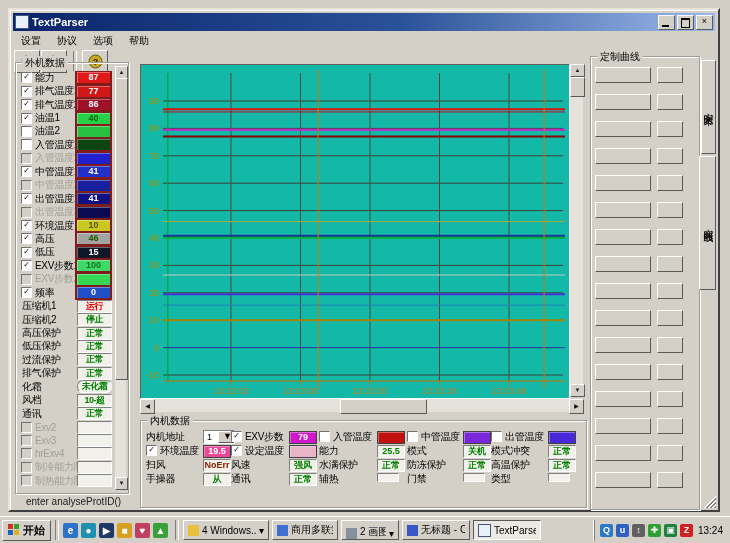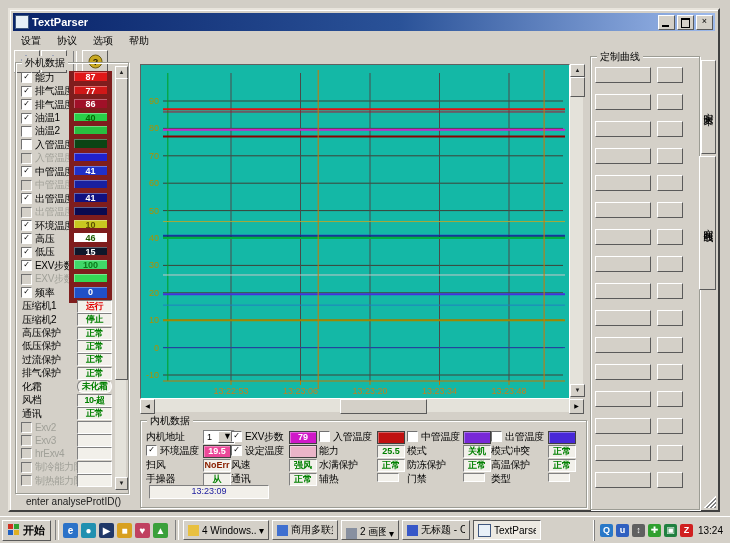--- a/index.html
+++ b/index.html
@@ -26,21 +26,21 @@
   
   .outdoor{left:15px;top:62px;width:112px;height:430px;}
   #outdoor-rows{position:absolute;left:2px;top:8px;right:14px;bottom:2px;overflow:hidden;}
   .orow{display:flex;align-items:center;height:13.45px;padding-left:3px;position:relative;}
   .cb{flex:0 0 auto;width:9px;height:9px;background:#fff;border:1px solid;border-color:#707070 #fff #fff #707070;
     font-size:8px;line-height:8px;text-align:center;}
   .cbdis{background:#d4d0c8;color:#707070;}
   .olabel{margin-left:3px;white-space:nowrap;letter-spacing:-0.3px;}
   .dis{color:#a0a098;}
   .obadge{position:absolute;right:2px;width:33px;height:11px;font-size:9px;font-weight:bold;text-align:center;
-    line-height:11px;border:5px solid #7f1d1d;box-shadow:inset 1px 1px 0 rgba(255,255,255,.35);}
+    line-height:11px;border:2px solid #7f1d1d;box-shadow:inset 1px 1px 0 rgba(255,255,255,.35);}
   .ostat{position:absolute;right:2px;width:33px;height:11px;background:#f2f0ea;border:1px solid;
     border-color:#808080 #fff #fff #808080;font-size:9px;font-weight:bold;text-align:center;line-height:10px;letter-spacing:-0.5px;}
   .vsb{position:absolute;top:3px;right:2px;bottom:3px;width:11px;background:#e4e2da;}
   .sbarrow{position:absolute;left:0;width:11px;height:11px;font-size:6px;line-height:10px;text-align:center;color:#202020;}
   .sbthumb{position:absolute;left:0;width:11px;}
   
   .chartbox{position:absolute;left:140px;top:64px;width:428px;height:333px;background:#14b8a6;
     border:1px solid;border-color:#606060 #fff #fff #606060;}
   .chart-vsb{position:absolute;left:570px;top:64px;width:13px;height:333px;background:#e4e2da;}
   .chart-hsb{position:absolute;left:140px;top:399px;width:444px;height:13px;background:#e4e2da;}
@@ -202,21 +202,21 @@
           <span class="obadge" style="background: rgb(10, 10, 80); color: rgb(255, 255, 255);"></span>
         </div>
         <div class="orow">
           <span class="cb">✓</span>
           <span class="olabel">环境温度</span>
           <span class="obadge" style="background: rgb(200, 200, 32); color: rgb(92, 82, 0);">10</span>
         </div>
         <div class="orow">
           <span class="cb">✓</span>
           <span class="olabel">高压</span>
-          <span class="obadge" style="background: #ffffff; color: rgb(30, 90, 0);">46</span>
+          <span class="obadge" style="background: #a3a3a3; color: rgb(30, 90, 0);">46</span>
         </div>
         <div class="orow">
           <span class="cb">✓</span>
           <span class="olabel">低压</span>
           <span class="obadge" style="background: #0f172a; color: rgb(255, 255, 255);">15</span>
         </div>
         <div class="orow">
           <span class="cb">✓</span>
           <span class="olabel">EXV步数1</span>
           <span class="obadge" style="background: rgb(64, 216, 104); color: rgb(10, 122, 26);">100</span>
@@ -528,21 +528,20 @@
         <div class="ival itext" style="left: 407px; top: 24px; color: rgb(0, 128, 0);">正常</div>
         <div class="ilabel" style="left: 350px; top: 38px;">
           <span>高温保护</span>
         </div>
         <div class="ival itext" style="left: 407px; top: 38px; color: rgb(0, 128, 0);">正常</div>
         <div class="ilabel" style="left: 350px; top: 52px;">
           <span>类型</span>
         </div>
         <div class="ival ismall" style="left: 407px; top: 52px;"></div>
       </div>
-    <div class="tstamp">13:23:09</div>
   </div>
 
   <div class="taskbar">
     <button class="startbtn raised">
       <svg width="12" height="12">
         <rect x="0" y="0" width="5" height="5" fill="#d03020"></rect>
           <rect x="6" y="0" width="5" height="5" fill="#30a030"></rect>
         <rect x="0" y="6" width="5" height="5" fill="#2060c0"></rect>
           <rect x="6" y="6" width="5" height="5" fill="#e0b020"></rect>
       </svg>

